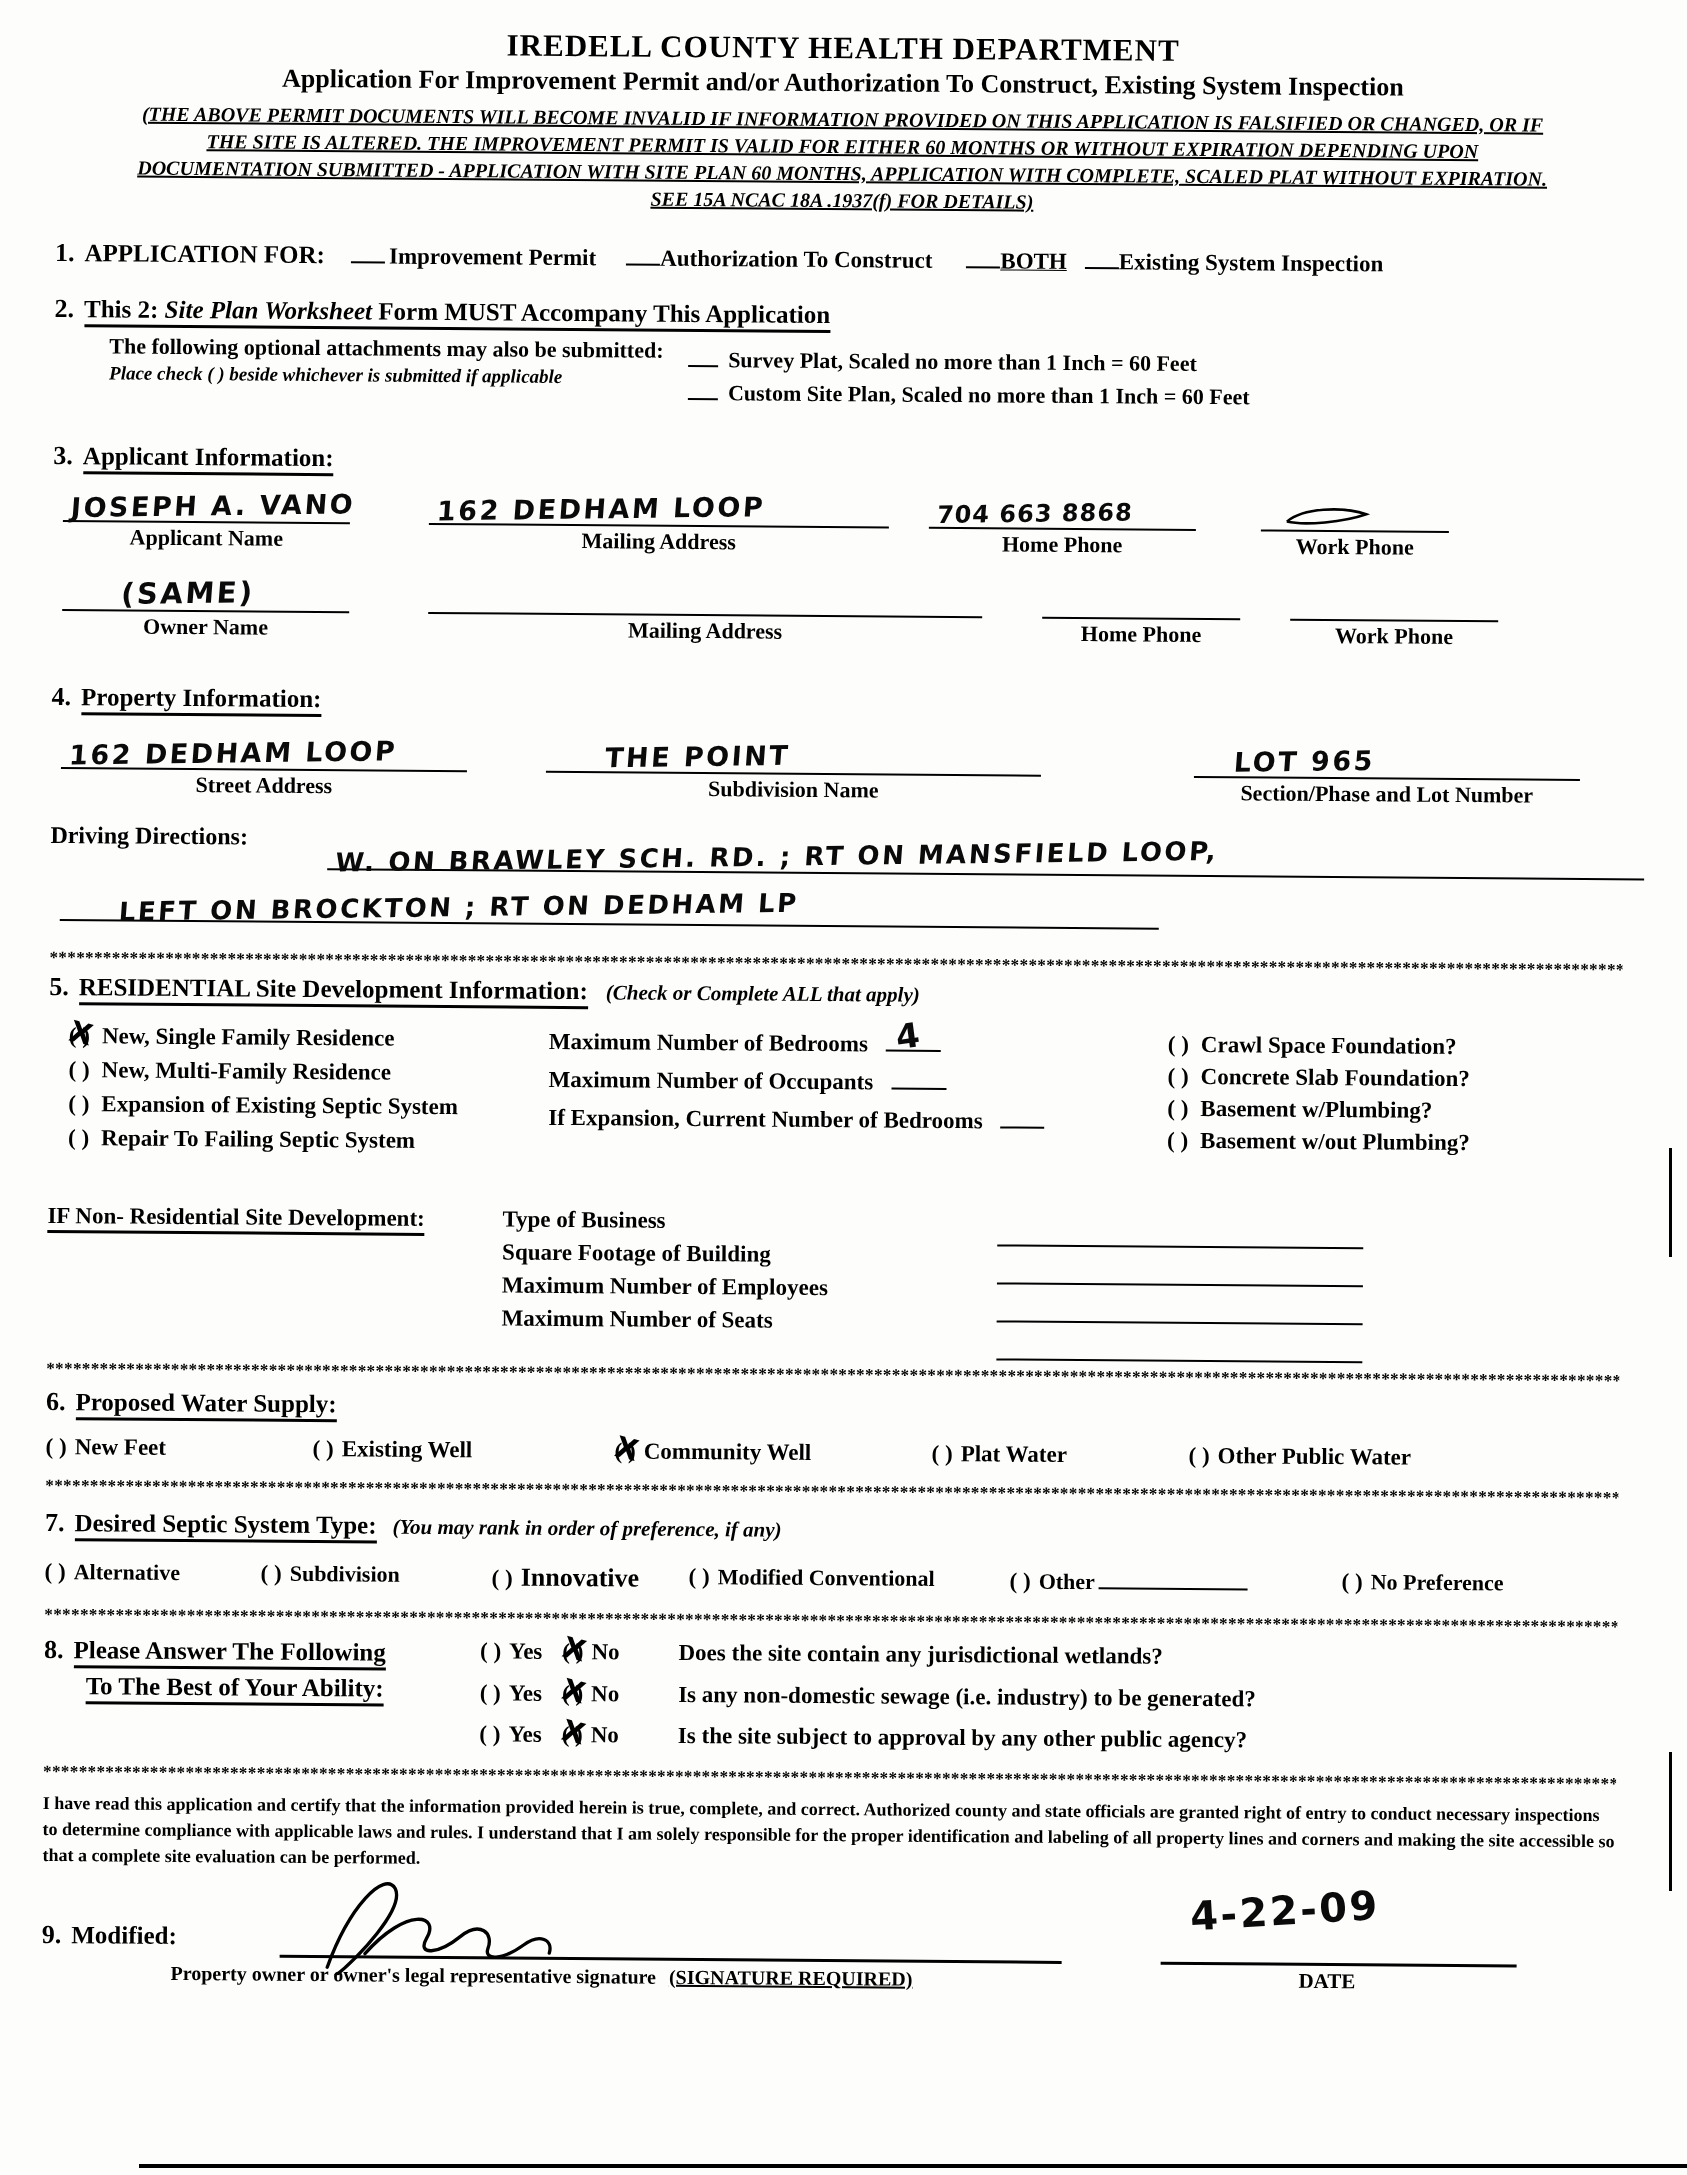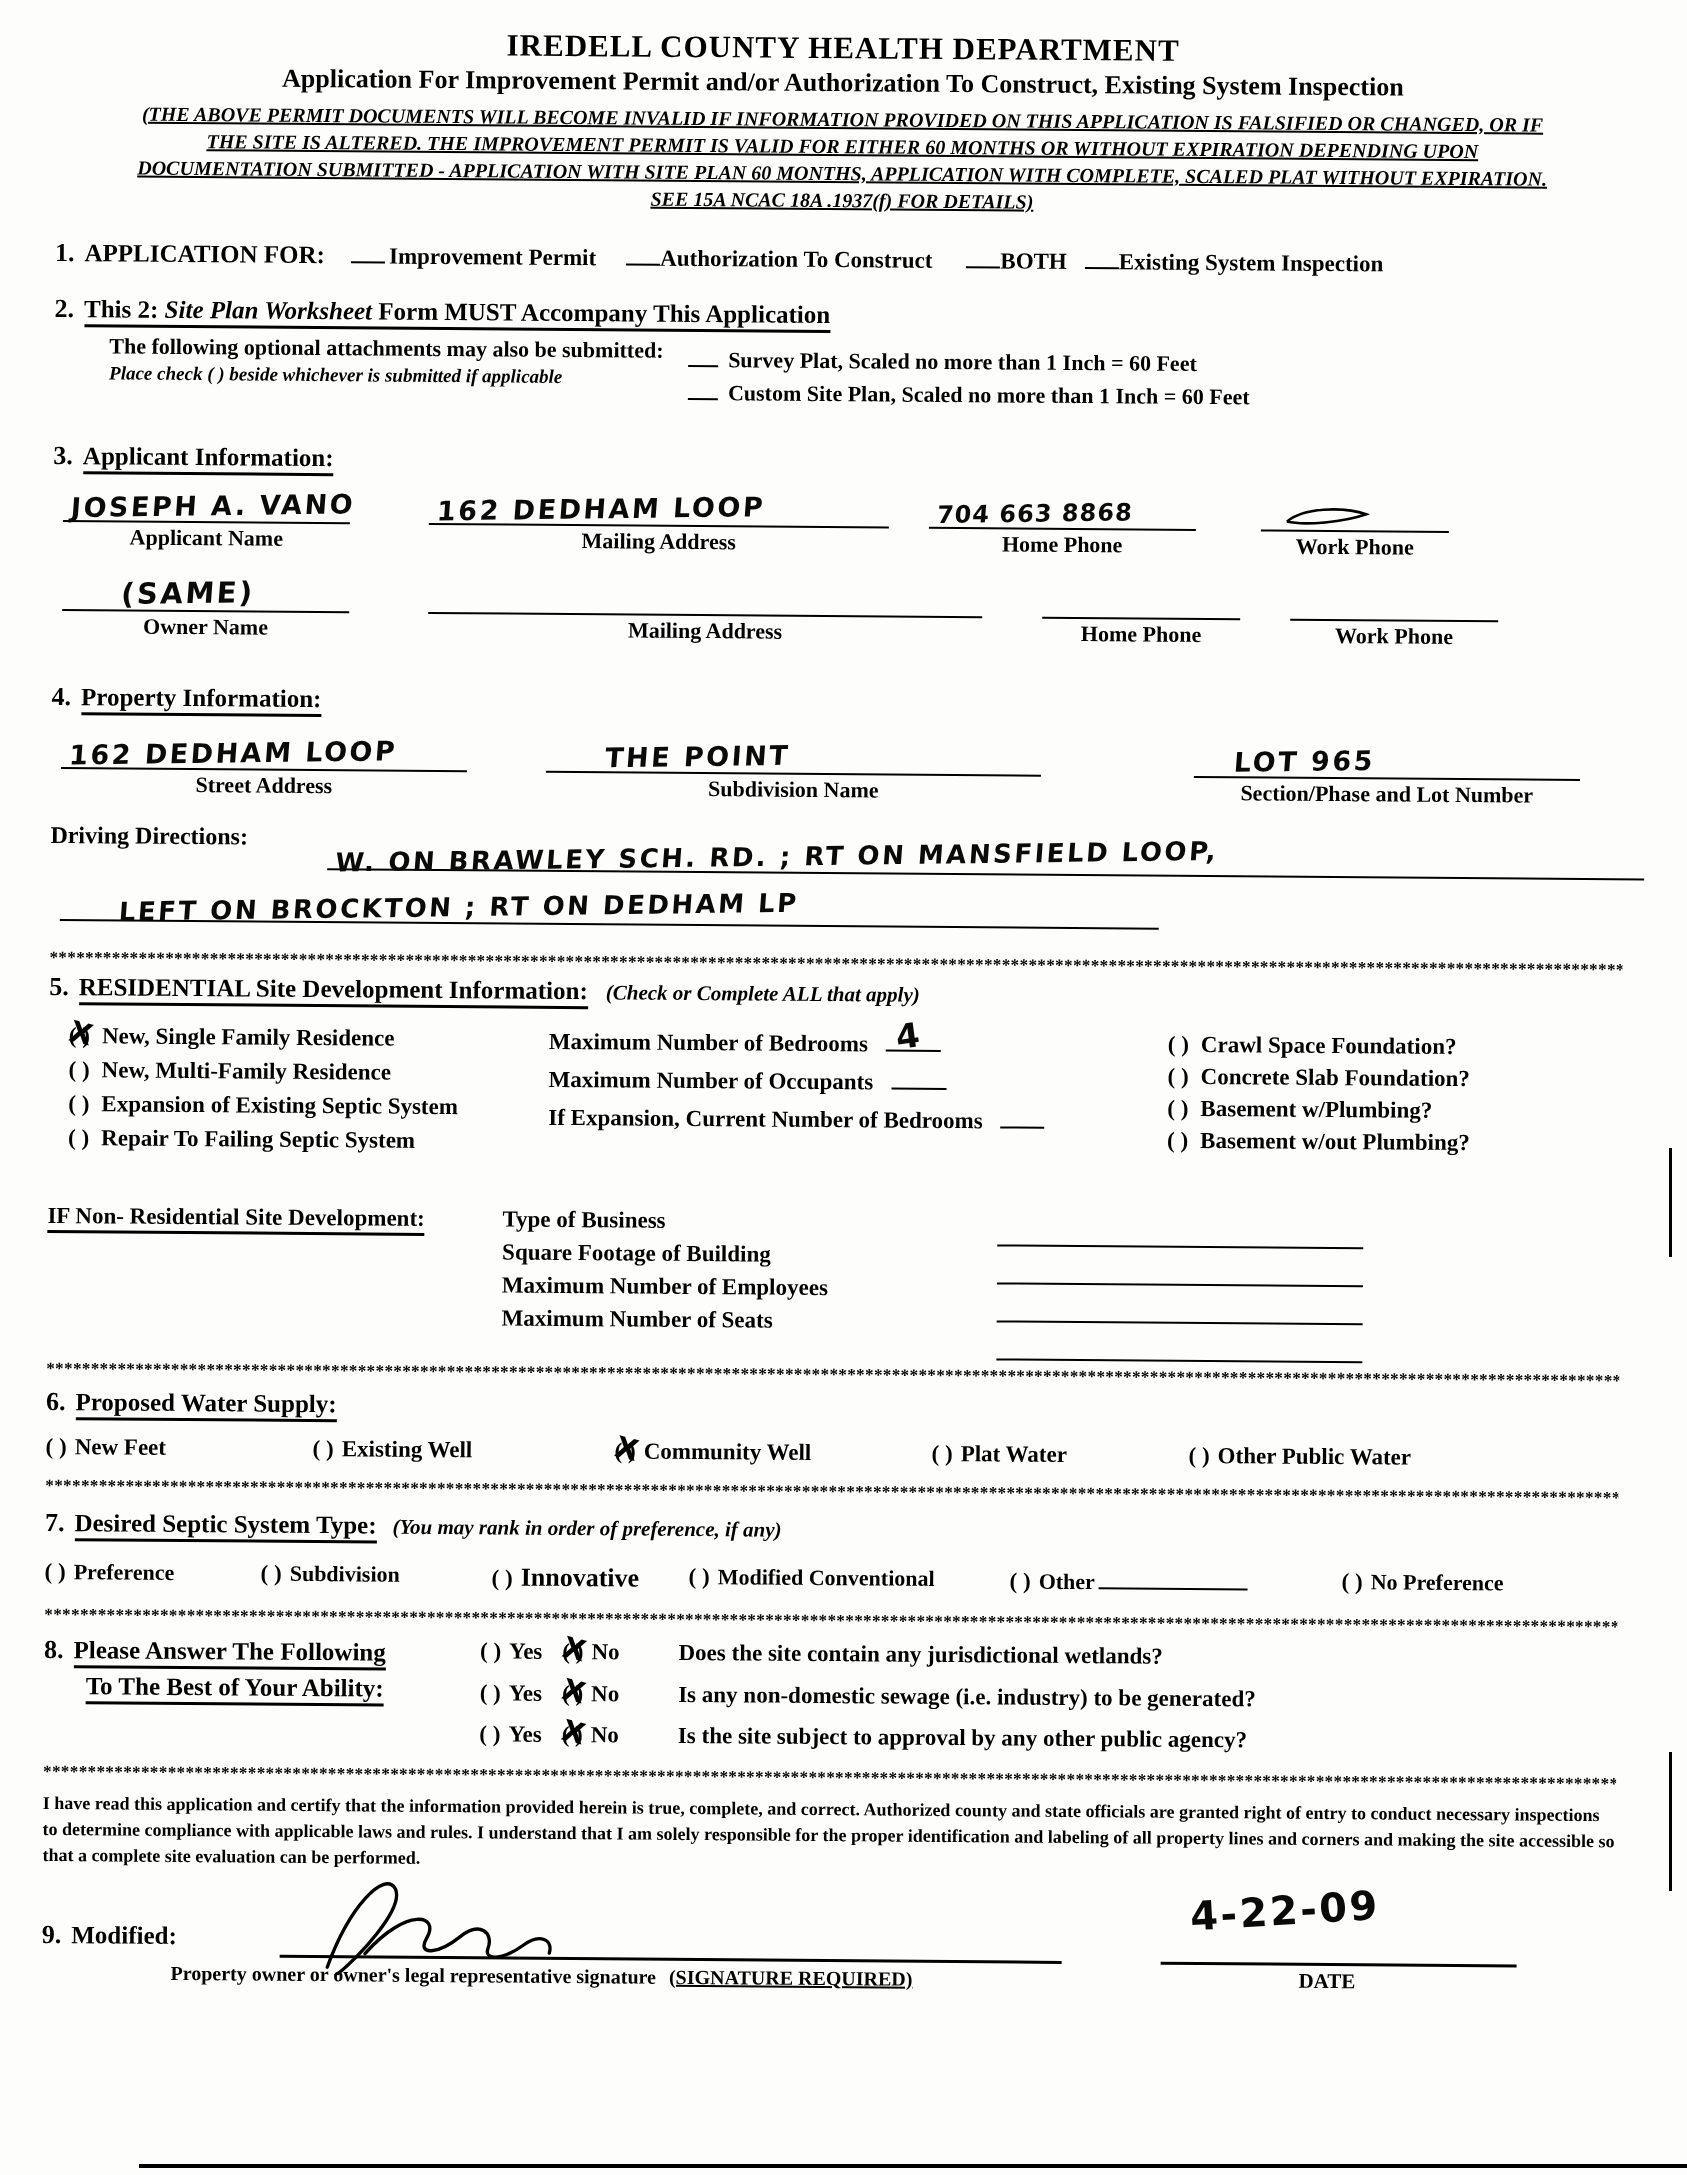--- a/index.html
+++ b/index.html
@@ -52,21 +52,21 @@
     <div>(THE ABOVE PERMIT DOCUMENTS  WILL BECOME INVALID IF INFORMATION PROVIDED ON THIS APPLICATION IS FALSIFIED OR CHANGED, OR IF</div>
     <div>THE SITE IS ALTERED.  THE IMPROVEMENT PERMIT IS VALID FOR EITHER 60 MONTHS OR WITHOUT EXPIRATION DEPENDING UPON</div>
     <div>DOCUMENTATION SUBMITTED - APPLICATION WITH SITE PLAN 60 MONTHS, APPLICATION WITH COMPLETE, SCALED  PLAT WITHOUT EXPIRATION.</div>
     <div>SEE 15A NCAC 18A .1937(f) FOR DETAILS)</div>
   </div>
 
   <div class="sec" style="margin-top:30px;">
     <span class="num">1.</span><span class="plain-title">APPLICATION FOR:</span>
     <span style="margin-left:22px;"><span class="blank" style="width:34px;"></span> <span class="opt-lbl">Improvement Permit</span></span>
     <span style="margin-left:26px;"><span class="blank" style="width:34px;"></span><span class="opt-lbl">Authorization To Construct</span></span>
-    <span style="margin-left:30px;"><span class="blank" style="width:34px;"></span><span class="opt-lbl">BOTH</span></span>
+    <span style="margin-left:30px;text-decoration:underline;"><span class="blank" style="width:34px;"></span><span class="opt-lbl">BOTH</span></span>
     <span style="margin-left:14px;"><span class="blank" style="width:34px;"></span><span class="opt-lbl">Existing System Inspection</span></span>
   </div>
 
   <div class="sec" style="margin-top:26px;height:147px;">
     <span class="num">2.</span><span class="sec-title"><span>This 2:</span> <span class="italic">Site Plan Worksheet</span> <span>Form MUST Accompany This Application</span></span>
     <div style="margin:6px 0 0 55px;" class="lbl">The following optional attachments may also be submitted:</div>
     <div style="margin:3px 0 0 55px;font-size:19px;font-weight:bold;" class="italic">Place check (   ) beside whichever is submitted if applicable</div>
     <div class="af" style="left:634px;top:46px;">
       <span class="blank" style="width:30px;margin-right:10px;"></span><span class="lbl">Survey Plat, Scaled no more than 1 Inch  = 60 Feet</span>
     </div>
@@ -260,21 +260,21 @@
       <span class="af" style="left:1143px;"><span class="cb"><span>(  )</span></span><span class="opt-lbl">Other Public Water</span></span>
     </div>
   </div>
 
   <div class="stars">***********************************************************************************************************************************************************************************************************************************</div>
 
   <div class="sec" style="margin-top:8px;">
     <span class="num">7.</span><span class="sec-title">Desired Septic System Type:</span>
     <span class="italic lbl" style="margin-left:12px;font-size:21px;">(You may rank in order of preference, if any)</span>
     <div style="position:relative;height:46px;margin-top:18px;">
-      <span class="af" style="left:0;"><span class="cb"><span>(  )</span></span><span class="opt-lbl" style="font-size:22px;">Preference</span></span>
+      <span class="af" style="left:0;"><span class="cb"><span>(  )</span></span><span class="opt-lbl" style="font-size:22px;">Alternative</span></span>
       <span class="af" style="left:216px;"><span class="cb"><span>(  )</span></span><span class="opt-lbl" style="font-size:22px;">Subdivision</span></span>
       <span class="af" style="left:447px;"><span class="cb"><span>(  )</span></span><span class="opt-lbl" style="font-size:26px;">Innovative</span></span>
       <span class="af" style="left:644px;"><span class="cb"><span>(  )</span></span><span class="opt-lbl" style="font-size:22px;">Modified Conventional</span></span>
       <span class="af" style="left:965px;"><span class="cb"><span>(  )</span></span><span class="opt-lbl" style="font-size:22px;">Other</span><span class="blank" style="width:149px;margin-left:4px;"></span></span>
       <span class="af" style="left:1297px;"><span class="cb"><span>(  )</span></span><span class="opt-lbl" style="font-size:22px;">No Preference</span></span>
     </div>
   </div>
 
   <div class="stars">***********************************************************************************************************************************************************************************************************************************</div>
 

